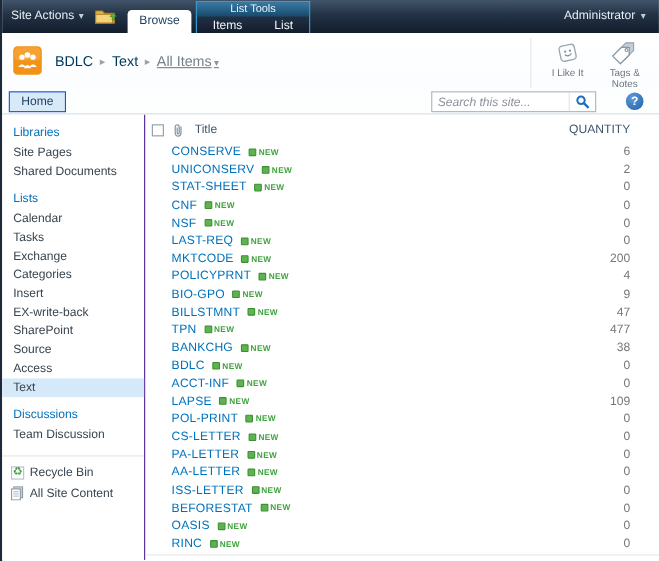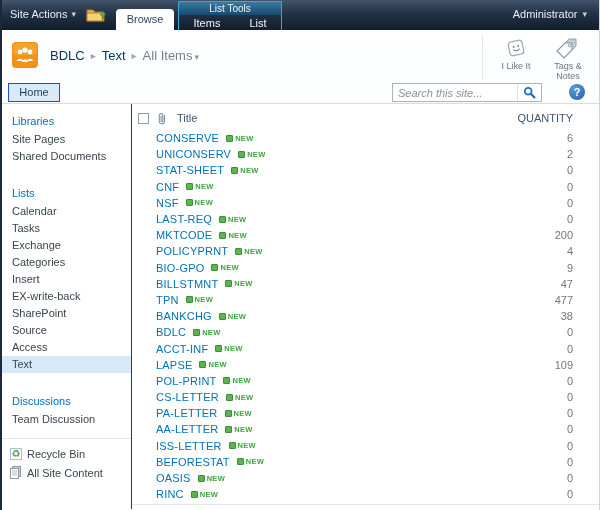--- a/index.html
+++ b/index.html
@@ -17,39 +17,39 @@
   .lt-tabs { display:flex; height:16px; align-items:center; justify-content:space-around; color:#f0f4f8; }
   .lt-tabs span { cursor:pointer; padding:0 6px; }
   .user { position:absolute; right:12px; top:8px; display:flex; gap:5px; align-items:center; cursor:pointer; }
 
   
   .titlebar { position:relative; height:52px; background:linear-gradient(#ffffff, #fbfdff); }
   .site-icon { position:absolute; left:9px; top:11px; width:28px; height:28px; }
   .crumbs { position:absolute; left:48px; top:18px; font-size:13px; color:#003759; display:flex; align-items:center; gap:6px; }
   .crumb-link { color:#003759; cursor:pointer; }
   .crumb-sep { color:#9aa2aa; font-size:10px; }
-  .crumb-view { color:#777f86; cursor:pointer; }
+  .crumb-view { color:#777f86; cursor:pointer;text-decoration:underline; }
   .view-caret { color:#8d959c; font-size:9px; margin-left:2px; }
   .social { position:absolute; right:8px; top:4px; height:46px; display:flex; align-items:flex-start; border-left:1px solid #e4e9ee; padding-left:10px; gap:6px; }
   .soc-btn { width:46px; text-align:center; font-size:9px; color:#6b7680; cursor:pointer; }
   .soc-btn svg { display:block; margin:2px auto 1px; }
 
   
   .navrow { position:relative; height:22px; background:#fdfefe; border-bottom:1px solid #d5dde5; }
   .home-tab { position:absolute; left:6px; top:1px; width:52px; height:19px; background:#d8eaf8; border:1px solid #1d4ed8; color:#1d3d5f; font-size:11px; text-align:center; line-height:17px; cursor:pointer; }
   .searchbox { position:absolute; right:57px; top:1px; width:150px; height:19px; border:1px solid #aab4bc; background:#fff; display:flex; }
   .searchbox input { flex:1; border:none; outline:none; font-size:11px; font-style:italic; color:#555; padding:0 5px; font-family:"Liberation Sans", sans-serif; background:transparent; min-width:0; }
   .searchbox input::placeholder { color:#8b9299; font-style:italic; }
   .search-btn { width:24px; border-left:1px solid #dfe4e8; display:flex; align-items:center; justify-content:center; cursor:pointer; }
   .help-btn { position:absolute; right:14px; top:2px; width:16px; height:16px; border-radius:50%; background:radial-gradient(circle at 35% 30%, #5d9bd8, #1e5fa8); color:#fff; font-size:11px; font-weight:bold; text-align:center; line-height:16px; cursor:pointer; }
 
   
   .content { display:flex; height:405px; background:#fff; }
   .sidebar { width:130px; border-right:1px solid #4c1d95; padding-top:7px; font-size:11px; display:flex; flex-direction:column; }
-  .sb-head { color:#0072bc; padding:4px 0 4px 10px; cursor:pointer; margin-top:18px; }
+  .sb-head { color:#0072bc; padding:4px 0 4px 10px; cursor:pointer; margin-top:6px; }
   .sb-head:first-child { margin-top:0; }
   .sb-item { color:#39454f; padding:3px 0 3px 10px; line-height:11px; cursor:pointer; }
   .sb-item.sel { background:#d6e9f8; }
   .sb-divider { border-top:1px solid #e2e6ea; margin:10px 0 6px 0; }
   .sb-foot-item { display:flex; align-items:center; gap:5px; color:#39454f; padding:3px 0 3px 8px; cursor:pointer; }
   .recycle-glyph { color:#3f9b3f; font-size:10px; line-height:10px; border:1px solid #b4bec6; background:#fff; width:12px; height:12px; text-align:center; }
 
   .main { flex:1; padding-top:4px; }
   .thead { display:flex; align-items:center; height:20px; padding:0 26px 0 6px; color:#3f566d; font-size:11px; }
   .cb { width:11px; height:11px; border:1px solid #8e9aa5; background:#fff; cursor:pointer; }

